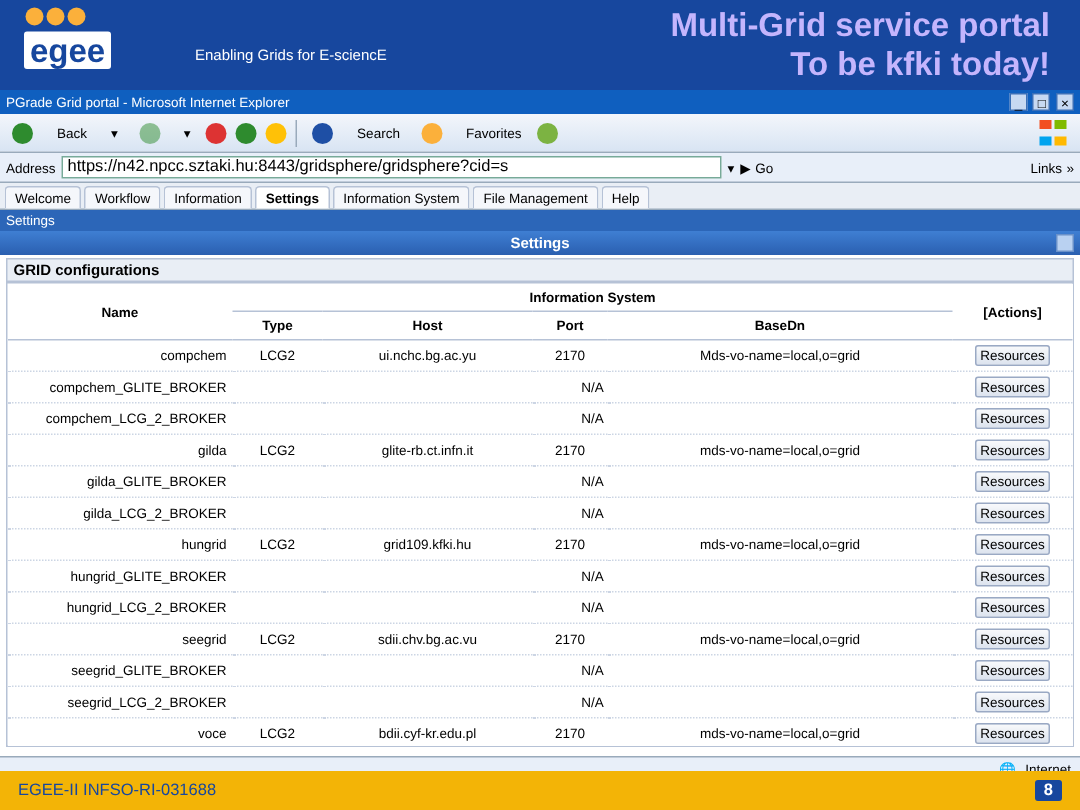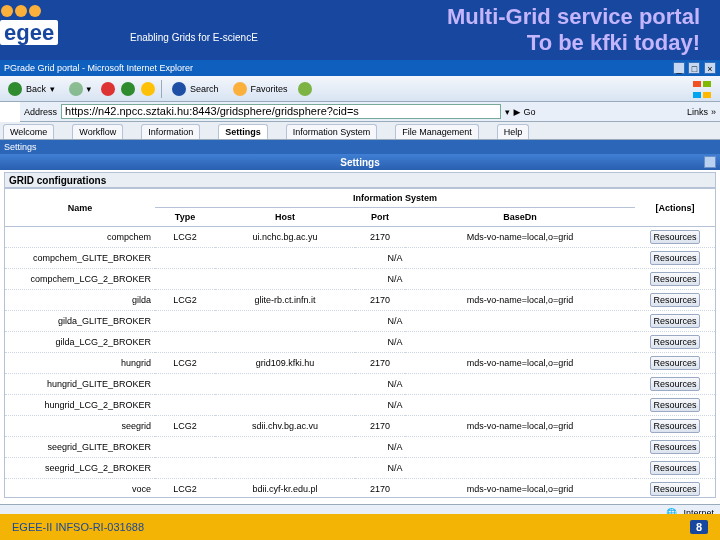--- a/index.html
+++ b/index.html
@@ -1,41 +1,41 @@
 <!DOCTYPE html>
 <html><head>
 <meta charset="utf-8">
 <style>
   * { box-sizing: border-box; margin: 0; padding: 0; }
   body { width: 720px; height: 540px; font-family: Arial, sans-serif; font-size: 10px; overflow: hidden; background: #fff; }
   .slide { width: 720px; height: 540px; position: relative; }
   .header-bar { background: #17479e; height: 60px; position: relative; }
-  .logo { position: absolute; left: 0; top: 4px; width: 110px; height: 48px; }
+  .logo { position: absolute; left: 16px; top: 4px; width: 110px; height: 48px; }
   .logo .g { display:inline-block; width:12px; height:12px; border-radius:50%; background:#fbb03b; margin:1px; }
   .logo .txt { color:#17479e; font-weight:bold; font-size:22px; background:#fff; padding:0 4px; border-radius:2px; }
   .subtitle { position:absolute; left:130px; top:32px; color:#fff; font-size:10px; }
   .title { position:absolute; right:20px; top:4px; color:#c4b5fd; font-size:22px; font-weight:bold; text-align:right; line-height:1.2; }
   .ie-titlebar { background:#0f5fbf; color:#fff; height:16px; padding:0 4px; font-size:9px; display:flex; align-items:center; justify-content:space-between;gap:44px; }
   .ie-titlebar .wbtns span { display:inline-block; width:12px; height:12px; background:#c7d9f2; color:#000; text-align:center; line-height:12px; font-size:9px; margin-left:1px; border:1px solid #3a6fb7;}
   .ie-toolbar { background:linear-gradient(#f3f6fb,#d8e4f3); height:26px; display:flex; align-items:center; padding:0 4px; gap:6px; border-bottom:1px solid #9ab; position:relative;}
-  .ie-btn { display:flex; align-items:center; gap:4px; font-size:9px; padding:1px 4px; }
+  .ie-btn { display:flex; align-items:center; gap:16px; font-size:9px; padding:1px 4px; }
   .ico { display:inline-block; width:14px; height:14px; border-radius:50%; }
   .ico.back { background:#2e8b2e; }
   .ico.fwd  { background:#2e8b2e; opacity:.5; }
   .ico.stop { background:#d33; }
   .ico.ref  { background:#2e8b2e; }
   .ico.home { background:#ffc107; }
   .ico.search { background:#1e4fa5; }
   .ico.fav { background:#fbb03b; }
   .winflag { position:absolute; right:6px; top:3px; width:22px; height:18px; }
   .winflag span{display:inline-block;width:8px;height:6px;margin:1px;}
-  .addr-bar { background:#e8eff9; height:20px; display:flex; align-items:center; padding:0 4px; gap:4px; border-bottom:1px solid #9ab; font-size:9px;margin-left:20px;}
+  .addr-bar { background:#e8eff9; height:20px; display:flex; align-items:center; padding:0 4px; gap:4px; border-bottom:1px solid #9ab; font-size:9px;}
   .addr-input { flex:0 0 440px; background:#fff; border:1px solid #7a9; height:15px; padding:0 3px; font-size:11px; }
   .go-btn,.links-btn { display:flex; align-items:center; gap:3px; }
-  .portal-tabs { background:#e9eef5; height:18px; display:flex; gap:18px; padding:2px 3px 0 3px; font-size:9px; border-bottom:1px solid #9ab;}
+  .portal-tabs { background:#e9eef5; height:18px; display:flex; gap:2px; padding:2px 3px 0 3px; font-size:9px; border-bottom:1px solid #9ab;}
   .portal-tabs .tab { background:#f5f7fb; border:1px solid #b6c2d6; border-bottom:none; padding:2px 6px; border-radius:3px 3px 0 0;}
   .portal-tabs .tab.active { background:#fff; font-weight:bold;}
   .sub-bar { background:#2c66b8; color:#fff; height:14px; font-size:9px; padding:0 4px; display:flex; align-items:center;}
   .settings-bar { background:linear-gradient(#3f7fd3,#2a5fb0); color:#fff; height:16px; display:flex; align-items:center; justify-content:center; font-size:10px; font-weight:bold; position:relative; }
   .settings-bar .pin { position:absolute; right:4px; width:12px; height:12px; background:#b9d1f1; border:1px solid #6a91c9;}
   .grid-title { background:#e9eef5; border:1px solid #b6c2d6; height:16px; font-size:10px; font-weight:bold; padding:2px 4px; margin:2px 4px 0 4px;}
   .tablewrap { margin:0 4px; border:1px solid #b6c2d6; height:310px; overflow-y:auto; background:#fff;}
   table { width:100%; border-collapse:collapse; font-size:9px; }
   th { background:#fff; border-bottom:1px solid #b6c2d6; padding:4px 2px; text-align:center; font-weight:bold; }
   td { border-bottom:1px dotted #ccd5e4; padding:3px 4px; text-align:center; }

